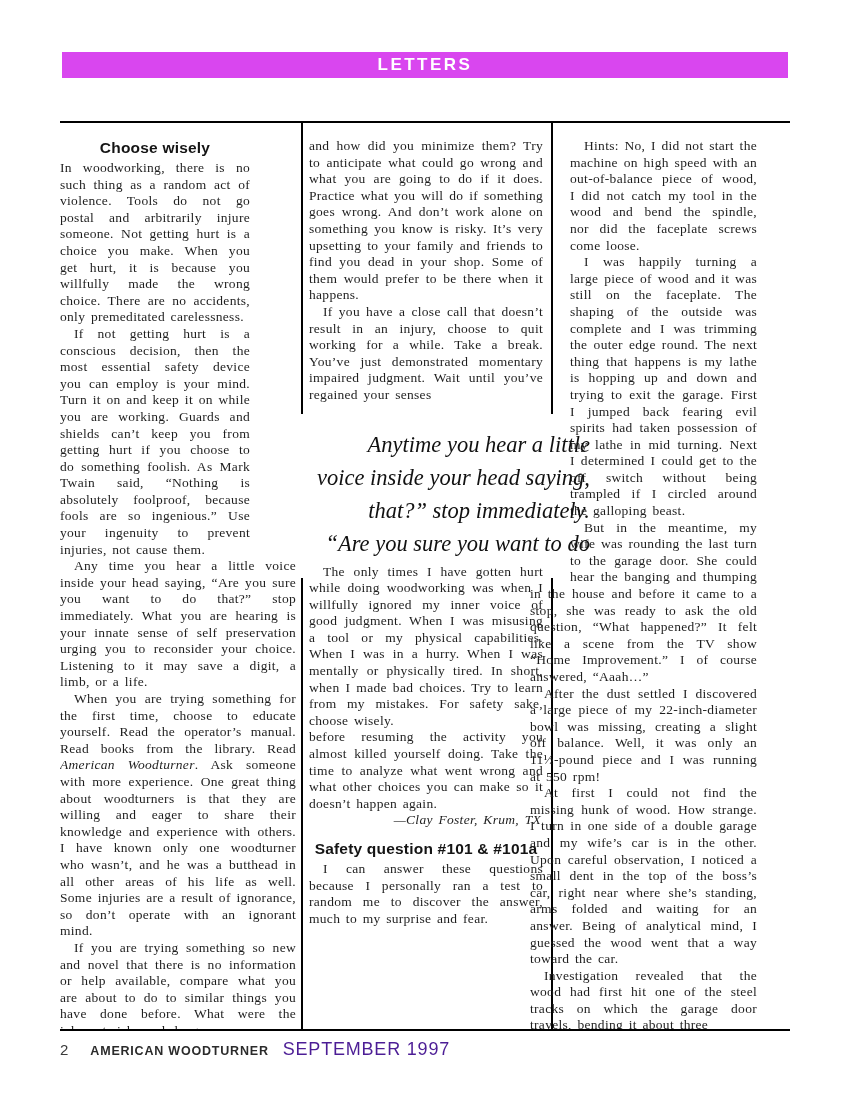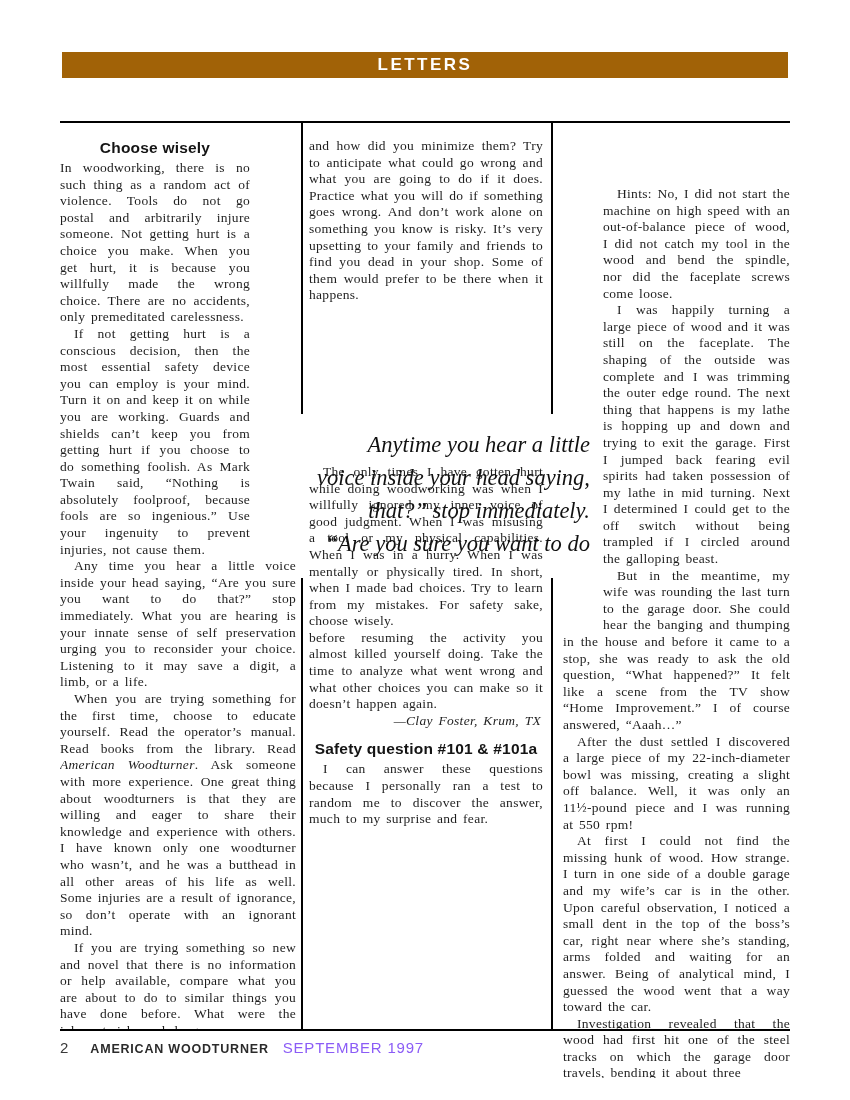--- a/index.html
+++ b/index.html
@@ -8,21 +8,21 @@
 
   .page {
     position: absolute; left: 0; top: 0; width: 850px; height: 1100px;
     background: #ffffff; overflow: hidden;
     font-family: "Liberation Serif", serif; color: #1e1e1e;
   }
 
   
   .letters-bar {
     position: absolute; left: 62px; top: 52px; width: 726px; height: 26px;
-    background: #a16207; display: flex; align-items: center; justify-content: center;
+    background: #d946ef; display: flex; align-items: center; justify-content: center;
   }
   .letters-title {
     font-family: "Liberation Sans", sans-serif; font-weight: bold;
     font-size: 17px; letter-spacing: 2.5px; color: #ffffff;
   }
 
   
   .hrule { position: absolute; left: 60px; width: 730px; height: 1.5px; background: #000; }
   .top-rule    { top: 121px; }
   .bottom-rule { top: 1029px; }
@@ -34,21 +34,21 @@
 
   
   .col {
     position: absolute; top: 138px; height: 892px; overflow: hidden;
     text-align: justify; hyphens: auto;
     font-size: 13.5px; line-height: 16.6px;
     word-spacing: 2px; letter-spacing: 0.3px; color: #1e1e1e;
   }
   .col1 { left: 60px;  width: 236px; }
   .col2 { left: 309px; width: 234px; }
-  .col3 { left: 563px; width: 227px; margin-top: 48px; }
+  .col3 { left: 530px; width: 227px; }
 
   .col-heading {
     font-family: "Liberation Sans", sans-serif; font-weight: bold;
     font-size: 15.5px; line-height: 20px; letter-spacing: 0.2px;
     text-align: center; word-spacing: 0; color: #141414; margin: 0 0 2px 0;
   }
   .col-heading.spaced { margin-top: 10px; }
 
   p.body-para { margin: 0; text-indent: 14px; }
   p.body-para.no-indent { text-indent: 0; }
@@ -73,21 +73,21 @@
   }
 
   
   .footer {
     position: absolute; left: 60px; top: 1039px; width: 730px;
     display: flex; align-items: baseline;
     font-family: "Liberation Sans", sans-serif;
   }
   .page-num { font-size: 15px; color: #3a3a3a; margin-right: 22px; }
   .journal  { font-size: 12.5px; font-weight: bold; letter-spacing: 0.8px; color: #2b2b2b; margin-right: 14px; }
-  .issue    { font-size: 15px; letter-spacing: 0.8px; color: #8b5cf6; }
+  .issue    { font-size: 18px; letter-spacing: 0.8px; color: #4c1d95; }
 </style>
 </head>
 <body>
 
 <div class="page">
 
   <div class="letters-bar">
     <span class="letters-title">LETTERS</span>
   </div>
 
@@ -102,20 +102,21 @@
   <h3 class="col-heading">Choose wisely</h3>
       <p class="body-para no-indent"><span>In woodworking, there is no such thing as a random act of violence. Tools do not go postal and arbitrarily injure someone. Not getting hurt is a choice you make. When you get hurt, it is because you willfully made the wrong choice. There are no accidents, only premeditated carelessness.</span></p>
       <p class="body-para"><span>If not getting hurt is a conscious decision, then the most essential safety device you can employ is your mind. Turn it on and keep it on while you are working. Guards and shields can’t keep you from getting hurt if you choose to do something foolish. As Mark Twain said, “Nothing is absolutely foolproof, because fools are so ingenious.” Use your ingenuity to prevent injuries, not cause them.</span></p>
       <p class="body-para"><span>Any time you hear a little voice inside your head saying, “Are you sure you want to do that?” stop immediately. What you are hearing is your innate sense of self preservation urging you to reconsider your choice. Listening to it may save a digit, a limb, or a life.</span></p>
       <p class="body-para"><span>When you are trying something for the first time, choose to educate yourself. Read the operator’s manual. Read books from the library. Read </span><span class="italic">American Woodturner</span><span>. Ask someone with more experience. One great thing about woodturners is that they are willing and eager to share their knowledge and experience with others. I have known only one woodturner who wasn’t, and he was a butthead in all other areas of his life as well. Some injuries are a result of ignorance, so don’t operate with an ignorant mind.</span></p>
       <p class="body-para"><span>If you are trying something so new and novel that there is no information or help available, compare what you are about to do to similar things you have done before. What were the inherent risks and dangers</span></p>
     </div>
 
   <div class="col col2">
       <p class="body-para no-indent"><span>and how did you minimize them? Try to anticipate what could go wrong and what you are going to do if it does. Practice what you will do if something goes wrong. And don’t work alone on something you know is risky. It’s very upsetting to your family and friends to find you dead in your shop. Some of them would prefer to be there when it happens.</span></p>
+      <p class="body-para"><span>If you have a close call that doesn’t result in an injury, choose to quit working for a while. Take a break. You’ve just demonstrated momentary impaired judgment. Wait until you’ve regained your senses</span></p>
       <div class="quote-gap"></div>
       <p class="body-para"><span>The only times I have gotten hurt while doing woodworking was when I willfully ignored my inner voice of good judgment. When I was misusing a tool or my physical capabilities. When I was in a hurry. When I was mentally or physically tired. In short, when I made bad choices. Try to learn from my mistakes. For safety sake, choose wisely.</span></p>
       <p class="body-para no-indent"><span>before resuming the activity you almost killed yourself doing. Take the time to analyze what went wrong and what other choices you can make so it doesn’t happen again.</span></p>
       <p class="signature">—Clay Foster, Krum, TX</p>
       <h3 class="col-heading spaced">Safety question #101 &amp; #101a</h3>
       <p class="body-para"><span>I can answer these questions because I personally ran a test to random me to discover the answer, much to my surprise and fear.</span></p>
     </div>
 
   <div class="col col3">
     <div class="cutout-left"></div>

